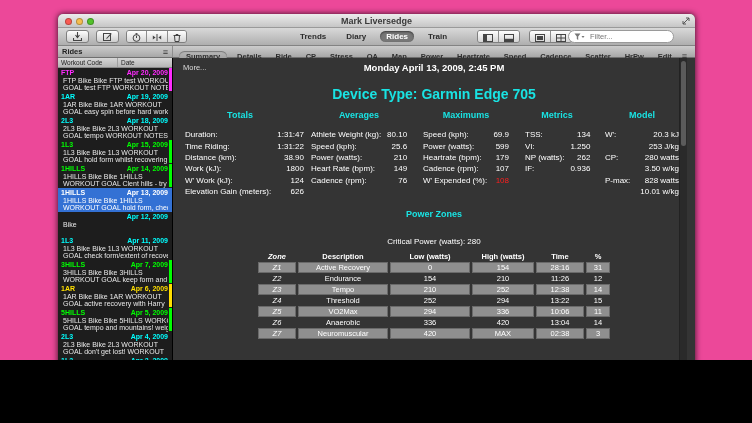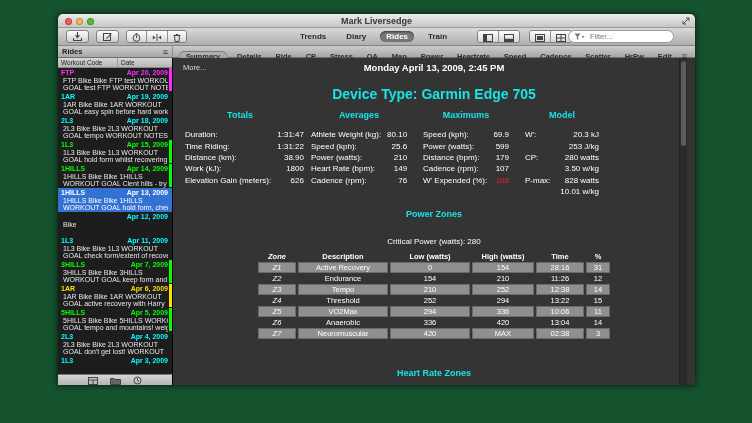--- a/index.html
+++ b/index.html
@@ -1,17 +1,17 @@
 <!DOCTYPE html>
 <html><head>
 <meta charset="utf-8">
 <style>
   html,body{margin:0;padding:0;background:#000;}
   *{box-sizing:border-box;font-family:"Liberation Sans",sans-serif;}
-  .stage{position:relative;width:752px;height:423px;background:#14532d;overflow:hidden;}
+  .stage{position:relative;width:752px;height:360px;background:#ec4899;overflow:hidden;}
   .window{position:absolute;left:58px;top:14px;width:637px;height:371px;background:#343434;border-radius:5px 5px 0 0;overflow:hidden;box-shadow:0 0 6px rgba(0,0,0,.8);}
   
   .titlebar{position:relative;height:14px;background:linear-gradient(#ececec,#c6c6c6);border-bottom:1px solid #9a9a9a;}
   .lights{position:absolute;left:7px;top:4px;display:flex;gap:4px;}
   .light{width:7px;height:7px;border-radius:50%;border:1px solid rgba(0,0,0,.25);}
   .l-red{background:#f95a52;} .l-yellow{background:#f5bd4f;} .l-green{background:#53c22b;}
   .win-title{text-align:center;font-size:9px;font-weight:bold;color:#3a3a3a;line-height:14px;}
   .expand{position:absolute;right:5px;top:3px;width:8px;height:8px;color:#555;}
   
   .toolbar{position:relative;height:18px;background:linear-gradient(#d9d9d9,#aeaeae);border-bottom:1px solid #838383;}
@@ -388,20 +388,24 @@
                   </tr>
                   <tr>
                     <td>Distance (km):</td>
                     <td class="val" data-color="">38.90</td>
                   </tr>
                   <tr>
                     <td>Work (kJ):</td>
                     <td class="val" data-color="">1800</td>
                   </tr>
                   <tr>
+                    <td>W' Work (kJ):</td>
+                    <td class="val" data-color="">124</td>
+                  </tr>
+                  <tr>
                     <td>Elevation Gain (meters):</td>
                     <td class="val" data-color="">626</td>
                   </tr>
                 </tbody>
               </table>
           </div>
           <div class="col c-avg">
             <h3>Averages</h3>
             <table>
                 <tbody>
@@ -434,30 +438,53 @@
                 <tbody>
                   <tr>
                     <td>Speed (kph):</td>
                     <td class="val" data-color="">69.9</td>
                   </tr>
                   <tr>
                     <td>Power (watts):</td>
                     <td class="val" data-color="">599</td>
                   </tr>
                   <tr>
-                    <td>Distance (bpm):</td>
+                    <td>Heartrate (bpm):</td>
                     <td class="val" data-color="">179</td>
                   </tr>
                   <tr>
                     <td>Cadence (rpm):</td>
                     <td class="val" data-color="">107</td>
                   </tr>
                   <tr>
                     <td>W' Expended (%):</td>
                     <td class="val" data-color="" style="color: rgb(255, 30, 30);">108</td>
+                  </tr>
+                </tbody>
+              </table>
+          </div>
+          <div class="col c-metrics">
+            <h3>Metrics</h3>
+            <table>
+                <tbody>
+                  <tr>
+                    <td>TSS:</td>
+                    <td class="val" data-color="">134</td>
+                  </tr>
+                  <tr>
+                    <td>VI:</td>
+                    <td class="val" data-color="">1.250</td>
+                  </tr>
+                  <tr>
+                    <td>NP (watts):</td>
+                    <td class="val" data-color="">262</td>
+                  </tr>
+                  <tr>
+                    <td>IF:</td>
+                    <td class="val" data-color="">0.936</td>
                   </tr>
                 </tbody>
               </table>
           </div>
           <div class="col c-model">
             <h3>Model</h3>
             <table>
                 <tbody>
                   <tr>
                     <td>W':</td>

